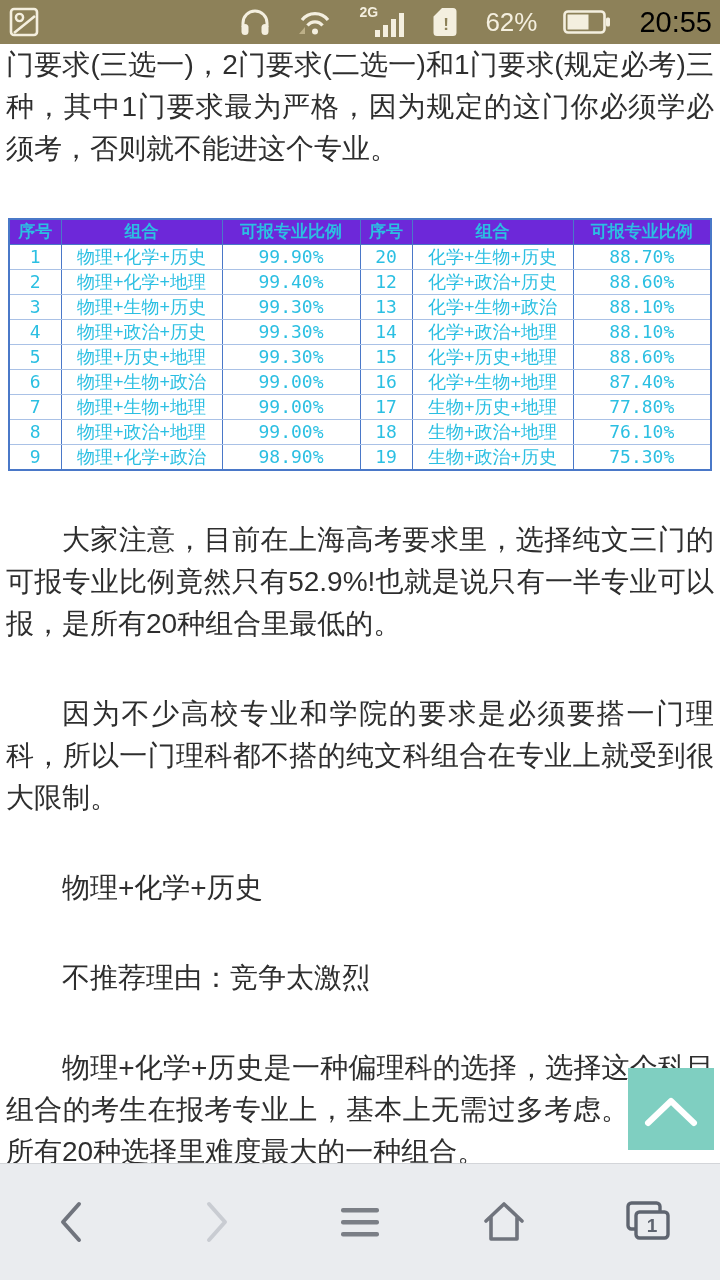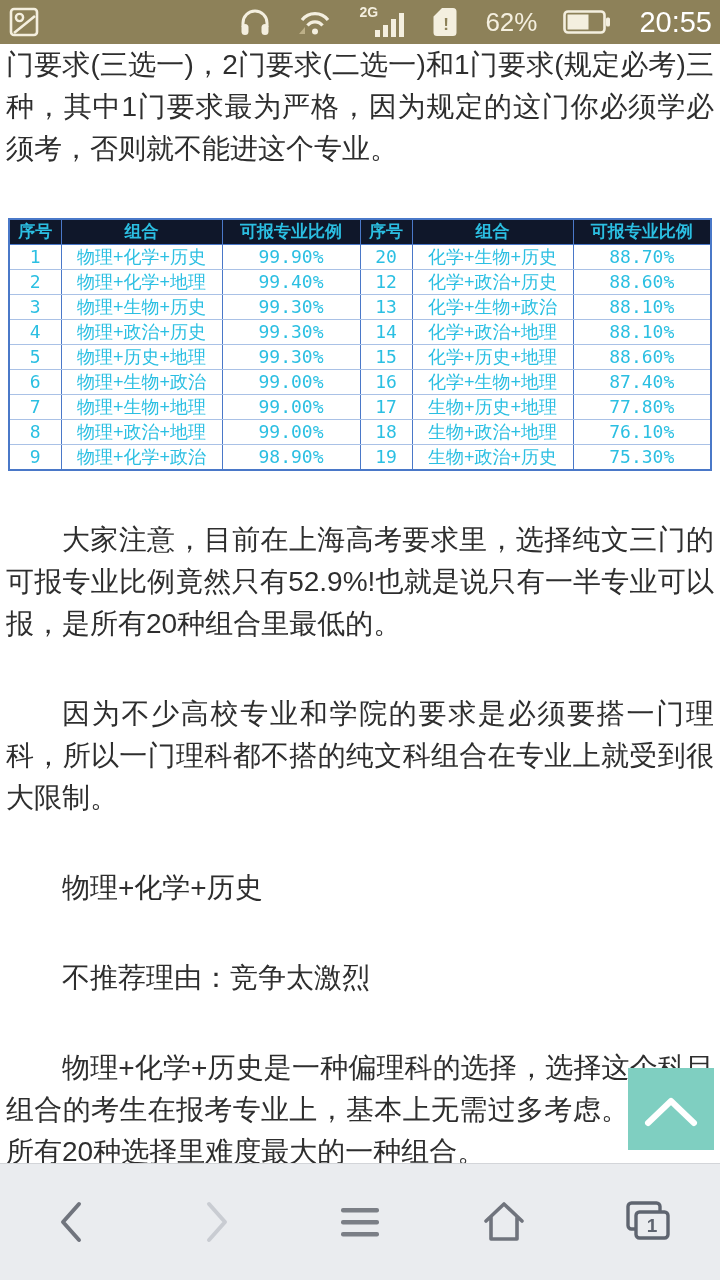--- a/index.html
+++ b/index.html
@@ -7,38 +7,38 @@
               font-family:"Liberation Sans", sans-serif; }
   .screen { position:relative; width:720px; height:1280px; background:#ffffff; overflow:hidden; }
 
   
   .status-bar { position:absolute; top:0; left:0; width:720px; height:44px;
                 background:#8d8159; color:#f4efdf; display:flex; align-items:center;
                 padding:0 8px; z-index:30; }
   .status-left { display:flex; align-items:center; }
   .status-right { margin-left:auto; display:flex; align-items:center; gap:26px; }
   .status-pct { font-size:26px; color:#f4efdf; }
-  .status-time { font-size:29px; color:#ffffff; margin-left:2px; }
+  .status-time { font-size:29px; color:#000000; margin-left:2px; }
   .sig-wrap { position:relative; width:46px; height:32px; }
   .sig-label { position:absolute; top:-2px; left:0; font-size:14px; font-weight:bold; color:#f4efdf; }
 
   
   .content { position:absolute; top:44px; left:0; width:720px; padding:0 6px; z-index:1; }
   .content p { font-size:28px; line-height:42px; color:#2e2e2e; text-align:justify; margin:48px 0; }
   .content p.first { margin-top:0; }
   .content p.indent { text-indent:2em; }
 
   
   table.subjects { width:702px; margin:30px auto 30px; border-collapse:collapse;
                    table-layout:fixed; border:2px solid #4a78c8; }
   table.subjects th, table.subjects td {
     border-left:1px solid #4a78c8; border-right:1px solid #4a78c8;
     border-top:1px solid #a9c1e6; border-bottom:1px solid #a9c1e6;
     text-align:center; vertical-align:middle; color:#2bbfe2; overflow:hidden; white-space:nowrap; }
-  table.subjects th { background:#0f172a; height:25px; font-size:17px; font-weight:bold;
+  table.subjects th { background:#6d28d9; height:25px; font-size:17px; font-weight:bold;
                       border-bottom:1px solid #4a78c8; }
   table.subjects td { height:22.6px; font-size:18px; background:#ffffff; }
   td.col-num, td.col-pct { font-family:"DejaVu Sans Mono", monospace; font-size:16px; }
 
   
   .back-top { position:absolute; right:6px; top:1068px; width:86px; height:82px;
               background:#7fcfc1; border:0; display:flex; align-items:center;
               justify-content:center; z-index:20; cursor:pointer; }
 
   

